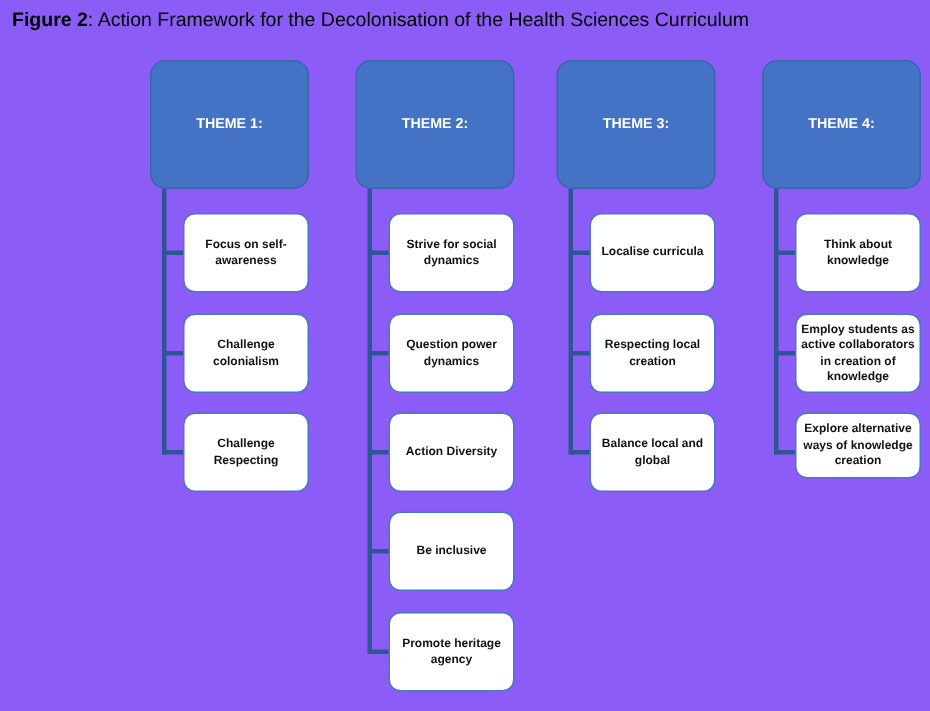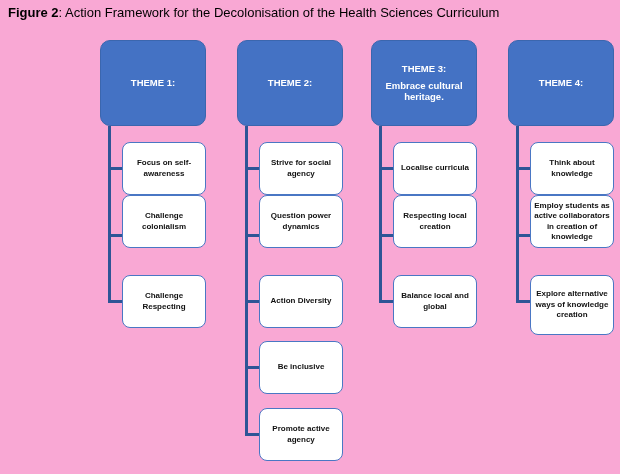--- a/index.html
+++ b/index.html
@@ -1,20 +1,20 @@
 <!DOCTYPE html>
 <html><head>
 <meta charset="utf-8">
 <style>
   html, body { margin: 0; padding: 0; background: #ffffff; }
   .canvas {
     position: relative;
     width: 620px;
     height: 474px;
-    background: #f9a8d4;
+    background: #8b5cf6;
     font-family: "Liberation Sans", sans-serif;
     overflow: hidden;
   }
   .title {
     position: absolute;
     left: 8px;
     top: 5px;
     font-size: 13px;
     color: #000000;
     white-space: nowrap;
@@ -81,21 +81,21 @@
     align-items: center;
     justify-content: center;
     text-align: center;
     color: #111111;
     font-weight: bold;
     font-size: 8px;
     line-height: 10.5px;
     padding: 2px 3px;
   }
   .r1 { top: 102px; }
-  .r2 { top: 155px; }
+  .r2 { top: 169px; }
   .r3 { top: 235px; }
   .r4 { top: 301px; }
   .r5 { top: 368px; }
 </style>
 </head>
 <body>
 
 <div class="canvas">
 
   <div class="title">
@@ -125,40 +125,39 @@
     <div class="hdr">
       <div>THEME 2:</div>
     </div>
     <div class="vline vl5"></div>
     <div class="stub s1"></div>
     <div class="stub s2"></div>
     <div class="stub s3"></div>
     <div class="stub s4"></div>
     <div class="stub s5"></div>
     <div class="item r1">
-        <span>Strive for social agency</span>
+        <span>Strive for social dynamics</span>
       </div>
     <div class="item r2">
         <span>Question power dynamics</span>
       </div>
     <div class="item r3">
         <span>Action Diversity</span>
       </div>
     <div class="item r4">
         <span>Be inclusive</span>
       </div>
     <div class="item r5">
-        <span>Promote active agency</span>
+        <span>Promote heritage agency</span>
       </div>
   </div>
 
   <div class="col c3">
     <div class="hdr">
       <div>THEME 3:</div>
-      <div class="hdr-desc">Embrace cultural heritage.</div>
     </div>
     <div class="vline vl3"></div>
     <div class="stub s1"></div>
     <div class="stub s2"></div>
     <div class="stub s3"></div>
     <div class="item r1">
         <span>Localise curricula</span>
       </div>
     <div class="item r2">
         <span>Respecting local creation</span>
@@ -175,18 +174,18 @@
     <div class="vline vl3"></div>
     <div class="stub s1"></div>
     <div class="stub s2"></div>
     <div class="stub s3"></div>
     <div class="item r1">
         <span>Think about knowledge</span>
       </div>
     <div class="item r2">
         <span>Employ students as active collaborators in creation of knowledge</span>
       </div>
-    <div class="item r3" style="height:60px;">
+    <div class="item r3" style="height:44px;">
         <span>Explore alternative ways of knowledge creation</span>
       </div>
   </div>
 
 </div>
 
 </body></html>

